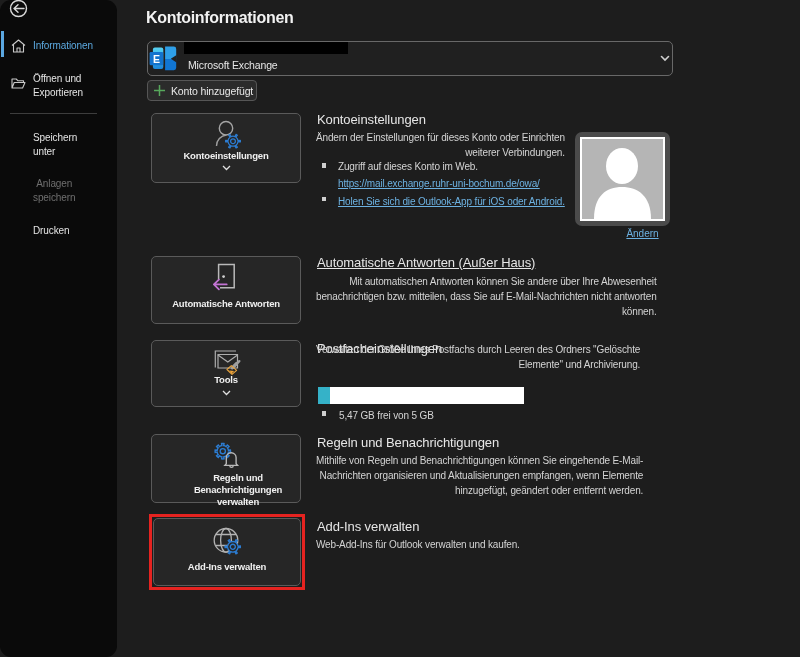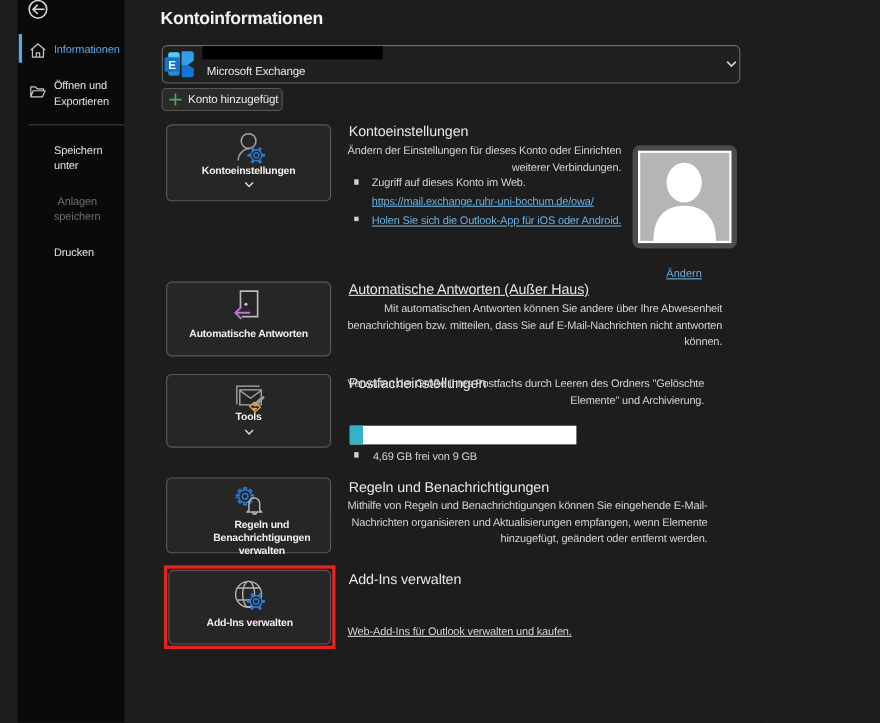--- a/index.html
+++ b/index.html
@@ -1,20 +1,20 @@
 <!DOCTYPE html>
 <html><head>
 <meta charset="utf-8">
 <style>
   * { margin:0; padding:0; box-sizing:border-box; }
   html,body { width:800px; height:657px; background:#1b1b1b; overflow:hidden;
     font-family:"Liberation Sans", sans-serif; }
   .abs { position:absolute; }
   #stage { position:relative; width:800px; height:657px; background:#1d1d1d; }
-  #sidebar { position:absolute; left:16px; top:0; width:97px; height:657px; background:#0a0a0a; }
+  #sidebar { position:absolute; left:0; top:0; width:117px; height:657px; background:#0a0a0a;border-radius:11px; }
   .navtxt { position:absolute; left:33px; font-size:10px; letter-spacing:-0.1px; color:#e4e4e4; line-height:14px; }
   .tile { position:absolute; left:151px; width:150px; background:#262626;
     border:1px solid #5a5a5a; border-radius:5px; }
   .tlabel { position:absolute; width:150px; text-align:center; color:#f0f0f0;
     font-size:9.5px; letter-spacing:-0.2px; font-weight:bold; line-height:12px; }
   .h2 { position:absolute; left:317px; font-size:13px; letter-spacing:-0.1px; color:#e6e6e6; font-weight:normal; }
   .body { position:absolute; left:316px; font-size:10px; letter-spacing:-0.15px; color:#d4d4d4; line-height:15px;text-align:right; }
   .link { color:#6cb1e1; text-decoration:underline; }
   .bullet { position:absolute; width:4.5px; height:4.5px; background:#cfcfcf; }
 </style>
@@ -112,21 +112,21 @@
   <div class="body link" style="left:338px; top:194px;">Holen Sie sich die Outlook-App für iOS oder Android.</div>
 
   <div class="abs" style="left:575px; top:132px; width:95px; height:94px; background:#4b4b4b; border-radius:7px;"></div>
   <div class="abs" style="left:580px; top:137px; width:85px; height:84px; background:#ffffff;"></div>
   <div class="abs" style="left:582px; top:139px; width:81px; height:80px; background:#b5b5b5; overflow:hidden;">
     <svg width="81" height="80" viewBox="0 0 81 80">
       <ellipse cx="40" cy="27" rx="16" ry="18" fill="#fff"></ellipse>
       <path d="M12 80 C12 57 24 48 40 48 C56 48 69 57 69 80 Z" fill="#fff"></path>
     </svg>
   </div>
-  <div class="abs link" style="left:543px; top:228px; width:95px; text-align:right; font-size:10px;margin-top:16px;">Ändern</div>
+  <div class="abs link" style="left:595px; top:228px; width:95px; text-align:center; font-size:10px;">Ändern</div>
 
   <div class="tile" style="top:256px; height:68px;"></div>
   <svg class="abs" style="left:213px; top:262px;" width="28" height="29" viewBox="0 0 28 29">
     <path d="M5.6 17.4 V2.6 H21.2 V25.8 H7" fill="none" stroke="#b9b9b9" stroke-width="1.5"></path>
     <circle cx="10.6" cy="14.6" r="1.4" fill="#cfcfcf"></circle>
     <path d="M13.7 22.4 H1.2 M5.9 17.6 L0.9 22.4 L5.9 27.3" fill="none" stroke="#c273d2" stroke-width="1.8" stroke-linecap="round" stroke-linejoin="round"></path>
   </svg>
   <div class="tlabel" style="left:151px; top:298px;">Automatische Antworten</div>
 
   <div class="h2" style="top:255px;text-decoration:underline;">Automatische Antworten (Außer Haus)</div>
@@ -145,21 +145,21 @@
   <div class="tlabel" style="left:151px; top:374px;">Tools</div>
   <svg class="abs" style="left:222px; top:390px;" width="9" height="6" viewBox="0 0 9 6">
     <path d="M1 1 L4.5 4.5 L8 1" fill="none" stroke="#e0e0e0" stroke-width="1.3"></path>
   </svg>
 
   <div class="h2" style="top:341px;text-align:right;">Postfacheinstellungen</div>
   <div class="body" style="top:342px;">Verwalten der Größe Ihres Postfachs durch Leeren des Ordners "Gelöschte<br>Elemente" und Archivierung.</div>
   <div class="abs" style="left:318px; top:387px; width:206px; height:17px; background:#ffffff;"></div>
   <div class="abs" style="left:318px; top:387px; width:12px; height:17px; background:#35b2c8;"></div>
   <div class="bullet" style="left:321.5px; top:411px;"></div>
-  <div class="body" style="left:339px; top:408px;">4,69 GB frei von 9 GB</div>
+  <div class="body" style="left:339px; top:408px;">5,47 GB frei von 5 GB</div>
 
   <div class="tile" style="top:434px; height:69px;"></div>
   <svg class="abs" style="left:213px; top:440px;" width="28" height="30" viewBox="0 0 28 30">
     <use href="#gear" transform="translate(9.8,11.2) scale(1.12)"></use>
     <path d="M11.8 25.4 L13.3 23.7 V17.6 A4.9 4.9 0 0 1 23.1 17.6 V23.7 L24.6 25.4 Z" fill="none" stroke="#b9b9b9" stroke-width="1.35"></path>
     <path d="M16.8 25.7 a1.7 1.7 0 0 0 3.4 0" fill="none" stroke="#b9b9b9" stroke-width="1.35"></path>
   </svg>
   <div class="tlabel" style="left:151px; top:472px;padding-left:24px;">Regeln und<br>Benachrichtigungen verwalten</div>
 
   <div class="h2" style="top:435px;">Regeln und Benachrichtigungen</div>
@@ -169,15 +169,15 @@
   <div class="tile" style="left:153px; top:518px; width:148px; height:68px;"></div>
   <svg class="abs" style="left:213px; top:524px;" width="28" height="32" viewBox="0 0 28 32">
     <circle cx="13" cy="16.3" r="11.8" fill="none" stroke="#b3b3b3" stroke-width="1.3"></circle>
     <ellipse cx="13" cy="16.3" rx="5.4" ry="11.8" fill="none" stroke="#b3b3b3" stroke-width="1.3"></ellipse>
     <path d="M2.8 10.5 H23.2 M2.8 21.5 H23.2" fill="none" stroke="#b3b3b3" stroke-width="1.3"></path>
     <use href="#gear6" transform="translate(19.8,22.8) scale(1.05)"></use>
   </svg>
   <div class="tlabel" style="left:153px; top:561px; width:148px;">Add-Ins verwalten</div>
 
   <div class="h2" style="top:519px;">Add-Ins verwalten</div>
-  <div class="body" style="top:567px;text-decoration:underline;">Web-Add-Ins für Outlook verwalten und kaufen.</div>
+  <div class="body" style="top:537px;">Web-Add-Ins für Outlook verwalten und kaufen.</div>
 
 </div>
 
 </body></html>

